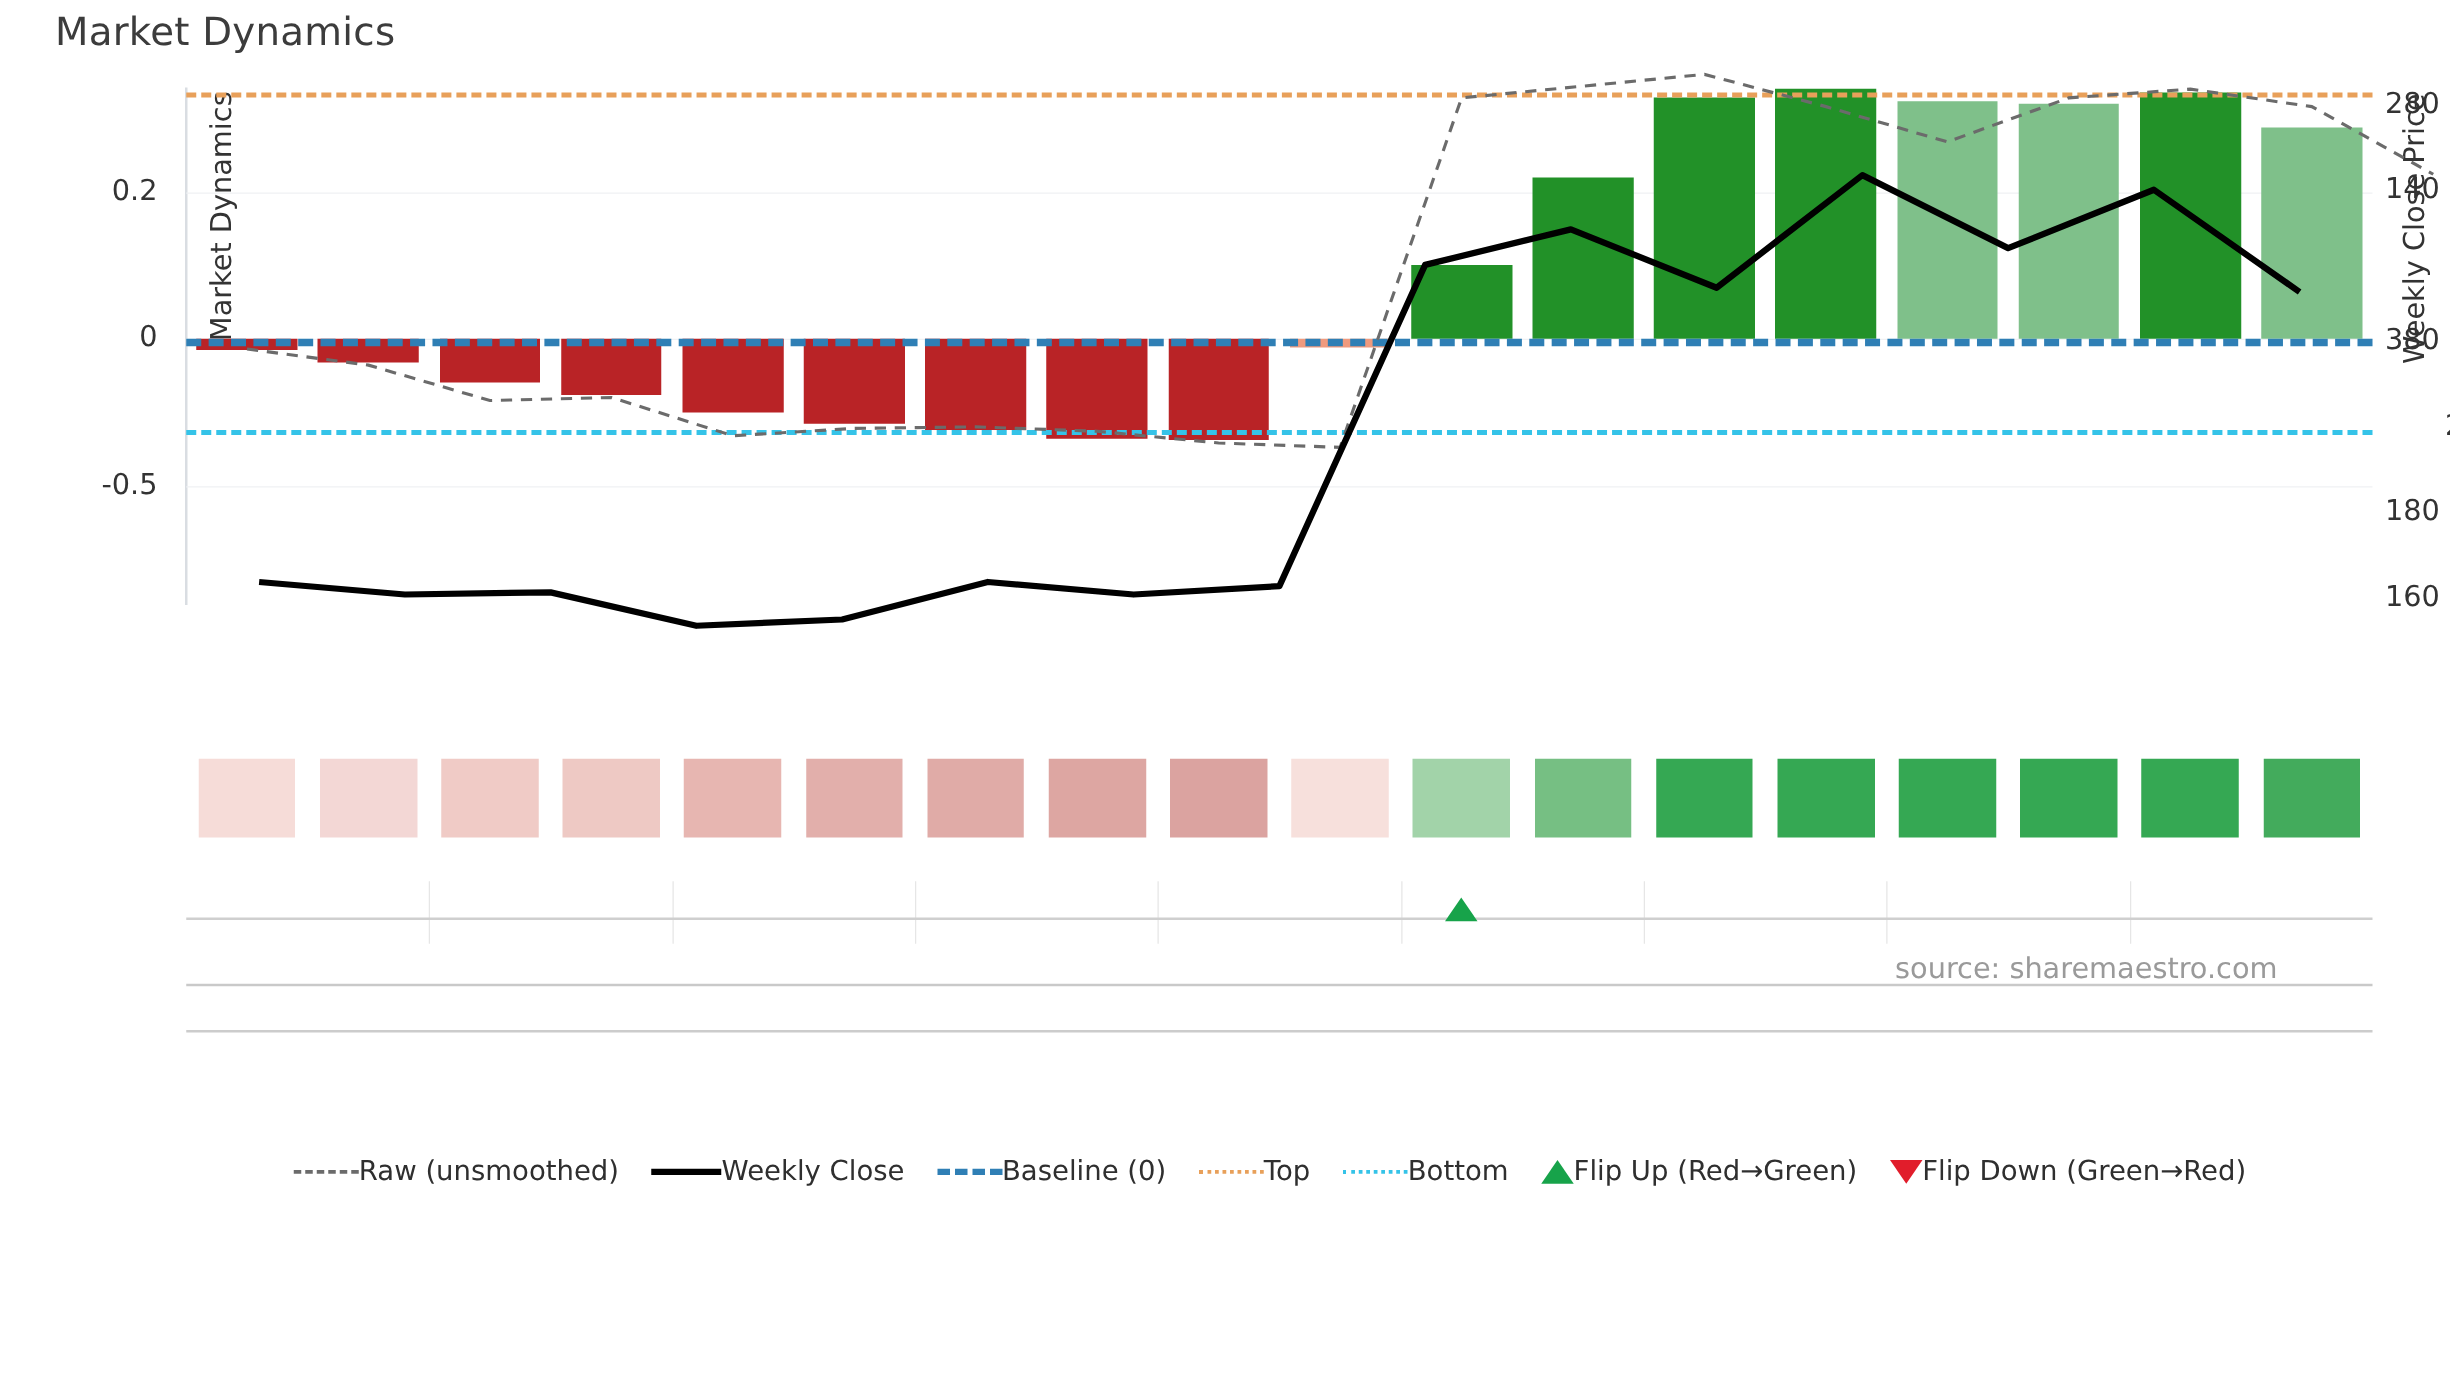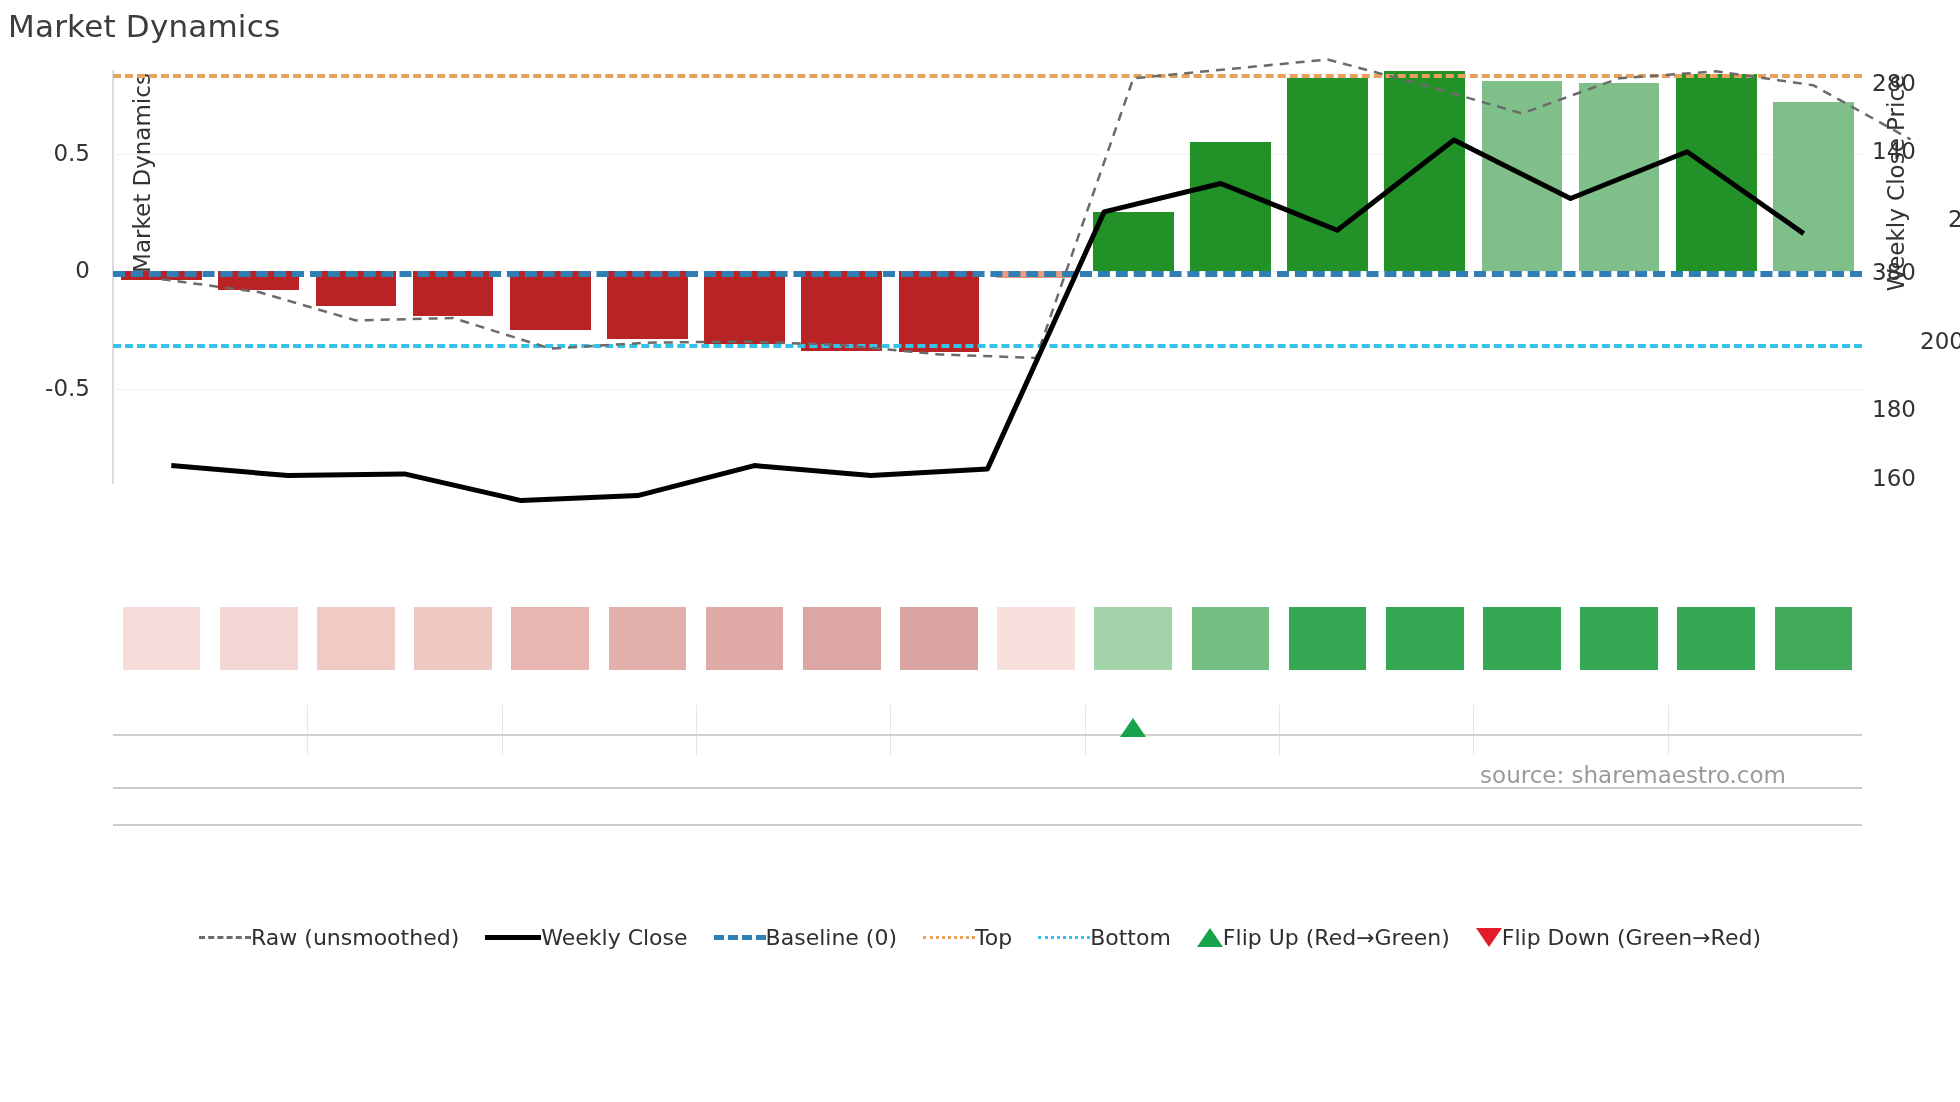--- a/index.html
+++ b/index.html
@@ -1,17 +1,17 @@
 <!DOCTYPE html>
 <html><head>
 <meta charset="utf-8">
 <style>
   html,body{margin:0;padding:0;background:#ffffff;}
   body{width:1960px;height:1102px;font-family:"DejaVu Sans","Liberation Sans",sans-serif;color:#333;overflow:hidden;}
-  .page{position:relative;width:1804px;height:1102px;}
+  .page{position:relative;width:1804px;height:1102px;margin-left:36px;}
 
   .title{position:absolute;left:8px;top:8px;font-size:31px;color:#3c3c3c;letter-spacing:.2px;}
   .plot-border-left{position:absolute;left:112px;top:70px;width:2px;height:414px;background:#d9dde2;}
 
   .ylabel-left{position:absolute;left:-8px;top:160px;width:300px;text-align:center;font-size:23px;color:#333;
       transform:rotate(-90deg);transform-origin:center center;}
   .ylabel-right{position:absolute;left:1746px;top:170px;width:300px;text-align:center;font-size:23px;color:#333;
       transform:rotate(-90deg);transform-origin:center center;}
 
   .ytick{position:absolute;font-size:23px;color:#333;text-align:right;width:80px;}
@@ -44,21 +44,21 @@
 </head>
 <body>
 
 <div class="page">
 
   <div class="title">Market Dynamics</div>
 
   <div class="ylabel-left">Market Dynamics</div>
   <div class="ylabel-right">Weekly Close Price</div>
 
-  <div class="ytick" style="left:10px;top:140px;">0.5</div>
+  <div class="ytick" style="left:10px;top:140px;">0.2</div>
   <div class="ytick" style="left:10px;top:257px;">0</div>
   <div class="ytick" style="left:10px;top:375px;">-0.5</div>
 
   <div class="ytick-r" style="left:1872px;top:70px;">280</div>
   <div class="ytick-r" style="left:1872px;top:138px;">140</div>
   <div class="ytick-r" style="left:1948px;top:206px;">240</div>
   <div class="ytick-r" style="left:1872px;top:259px;">380</div>
   <div class="ytick-r" style="left:1920px;top:328px;">200</div>
   <div class="ytick-r" style="left:1872px;top:396px;">180</div>
   <div class="ytick-r" style="left:1872px;top:465px;">160</div>

